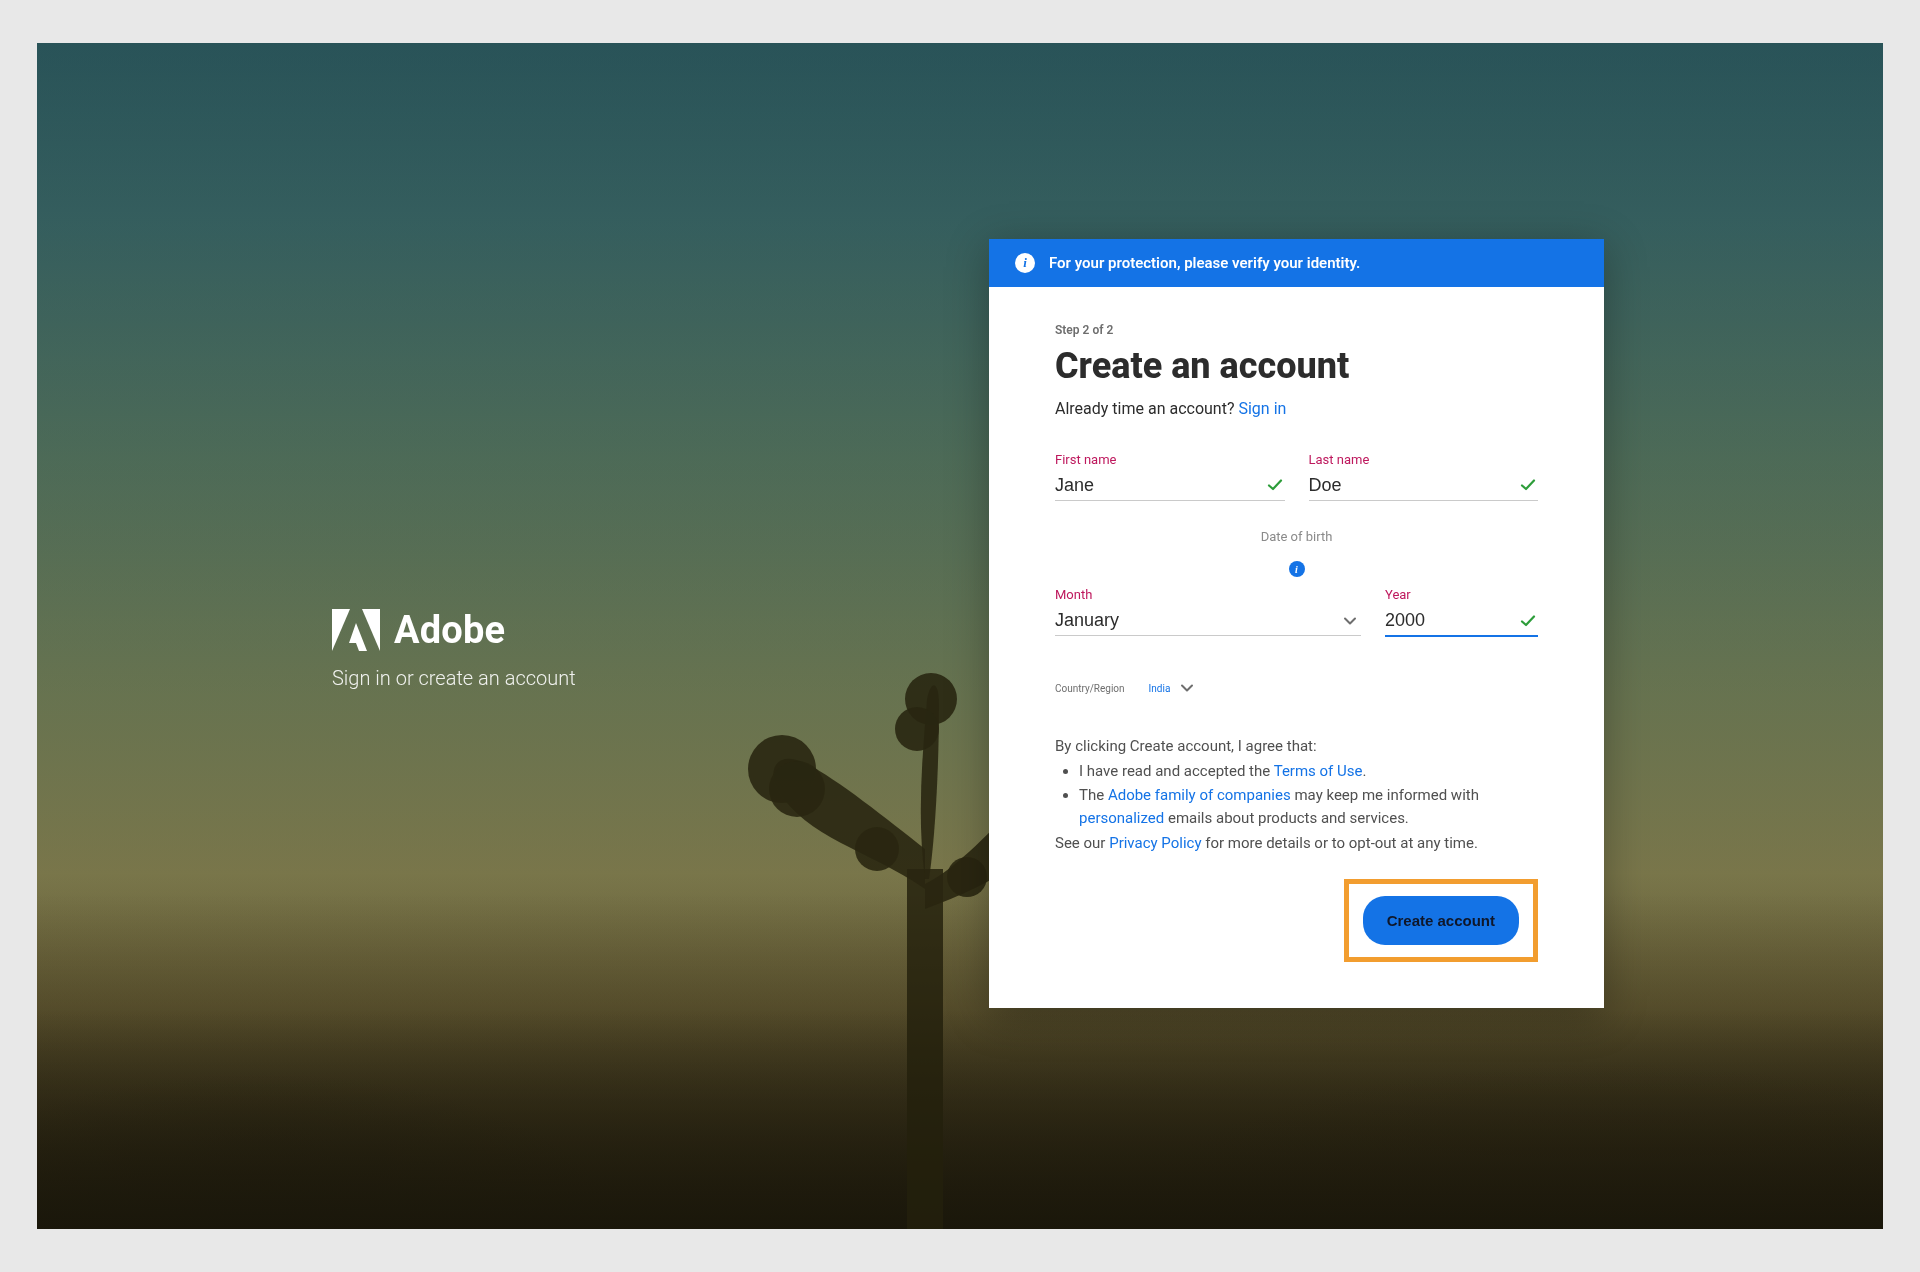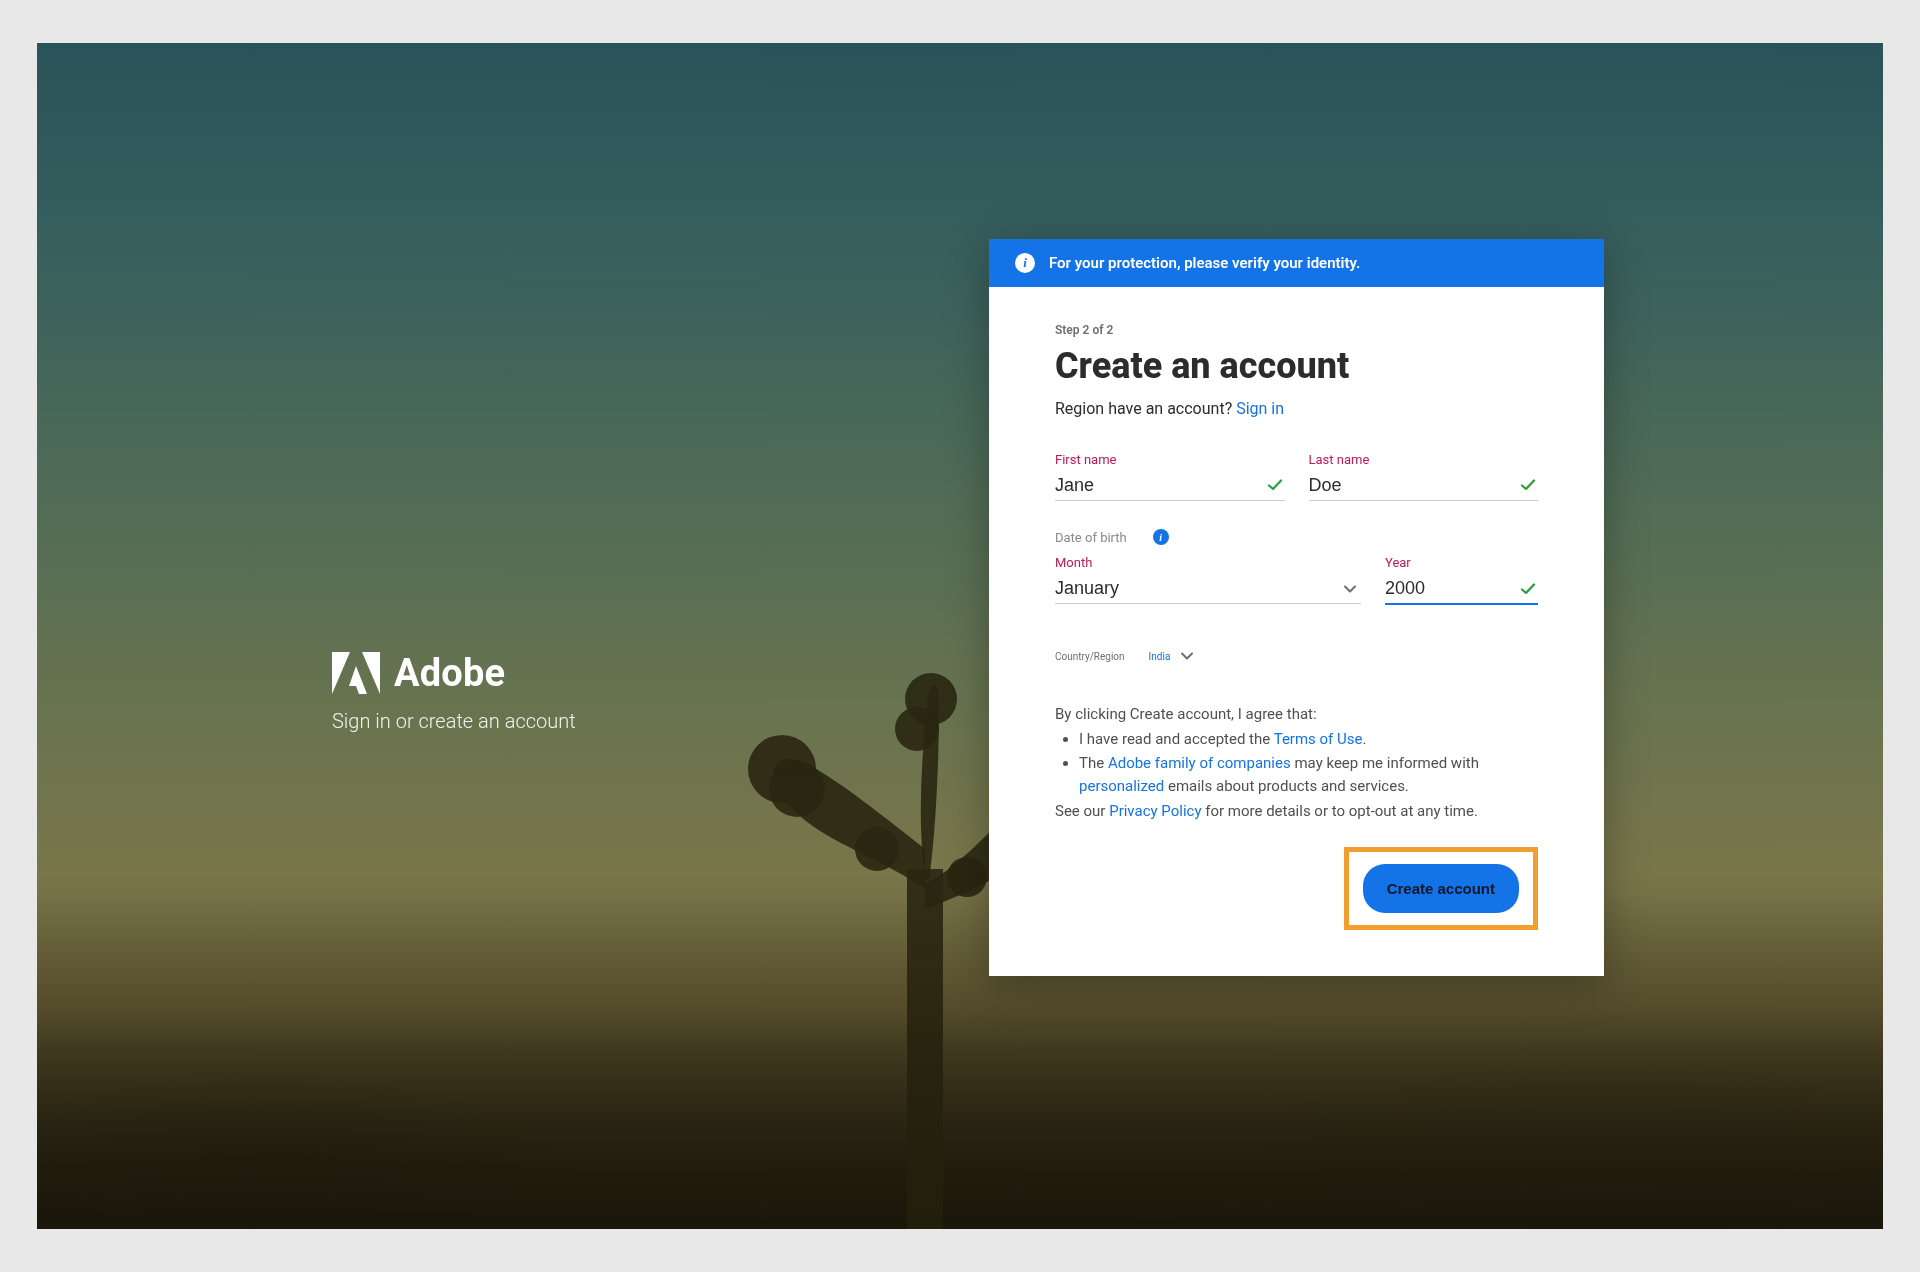--- a/index.html
+++ b/index.html
@@ -70,21 +70,20 @@
       opacity: 0.92;
     }
 
     .joshua-tree svg { width: 100%; height: 100%; }
 
     .left-panel {
       position: absolute;
       left: 295px;
       top: 565px;
       color: #fff;
-      margin-top: 43px;
     }
 
     .adobe-logo-row {
       display: flex;
       align-items: center;
       gap: 14px;
       margin-bottom: 14px;
     }
 
     .adobe-mark {
@@ -208,22 +207,23 @@
       right: 2px;
       bottom: 8px;
       color: #2d9d3a;
       width: 16px;
       height: 16px;
     }
 
     .section-label-row {
       display: flex;
       align-items: center;
-      gap: 26px;
+      gap: 17px;
       margin-bottom: 10px;
+      flex-direction: column;
     }
 
     .section-label {
       font-size: 13px;
       color: #8a8a8a;
     }
 
     .info-icon-small {
       width: 16px;
       height: 16px;
@@ -375,21 +375,21 @@
       <span class="info-circle">i</span>
       <span>For your protection, please verify your identity.</span>
     </div>
 
     <div class="card-body">
 
       <div class="step-label">Step 2 of 2</div>
       <h1 class="card-title">Create an account</h1>
 
       <div class="signin-row">
-        <span>Region have an account? </span><span class="link">Sign in</span>
+        <span>Already time an account? </span><span class="link">Sign in</span>
       </div>
 
       <div class="name-row">
         <div class="field">
           <label class="field-label">First name</label>
           <input class="field-input" type="text" value="Jane" style="">
           <span class="check-icon">
             <svg viewBox="0 0 16 16">
                 <path fill="none" stroke="currentColor" stroke-width="2.2" stroke-linecap="round" stroke-linejoin="round" d="M2 8.5 L6 12 L14 3.5"></path>
               </svg>

